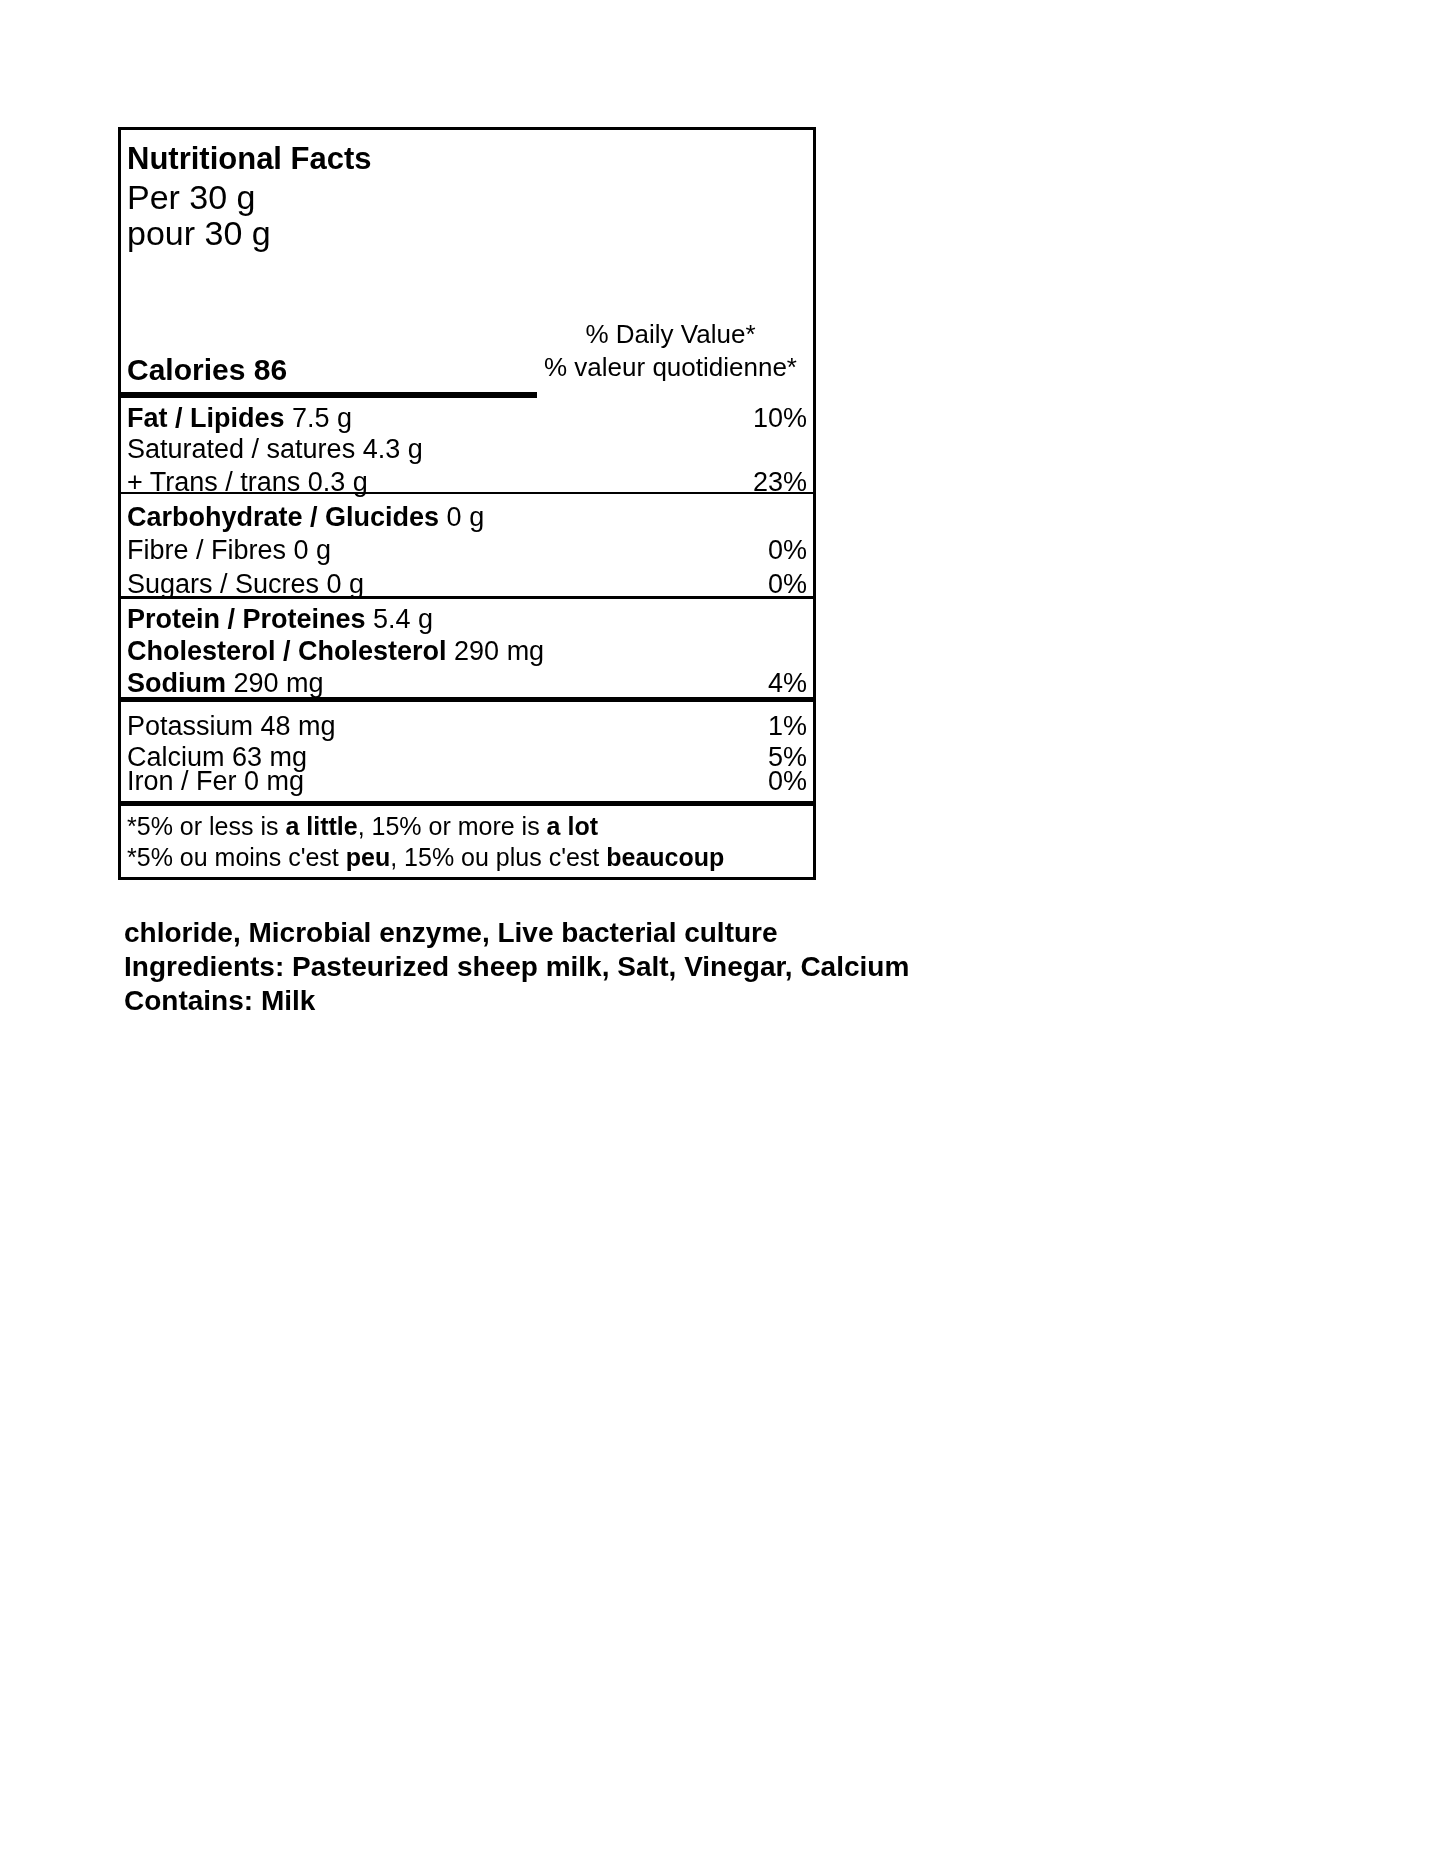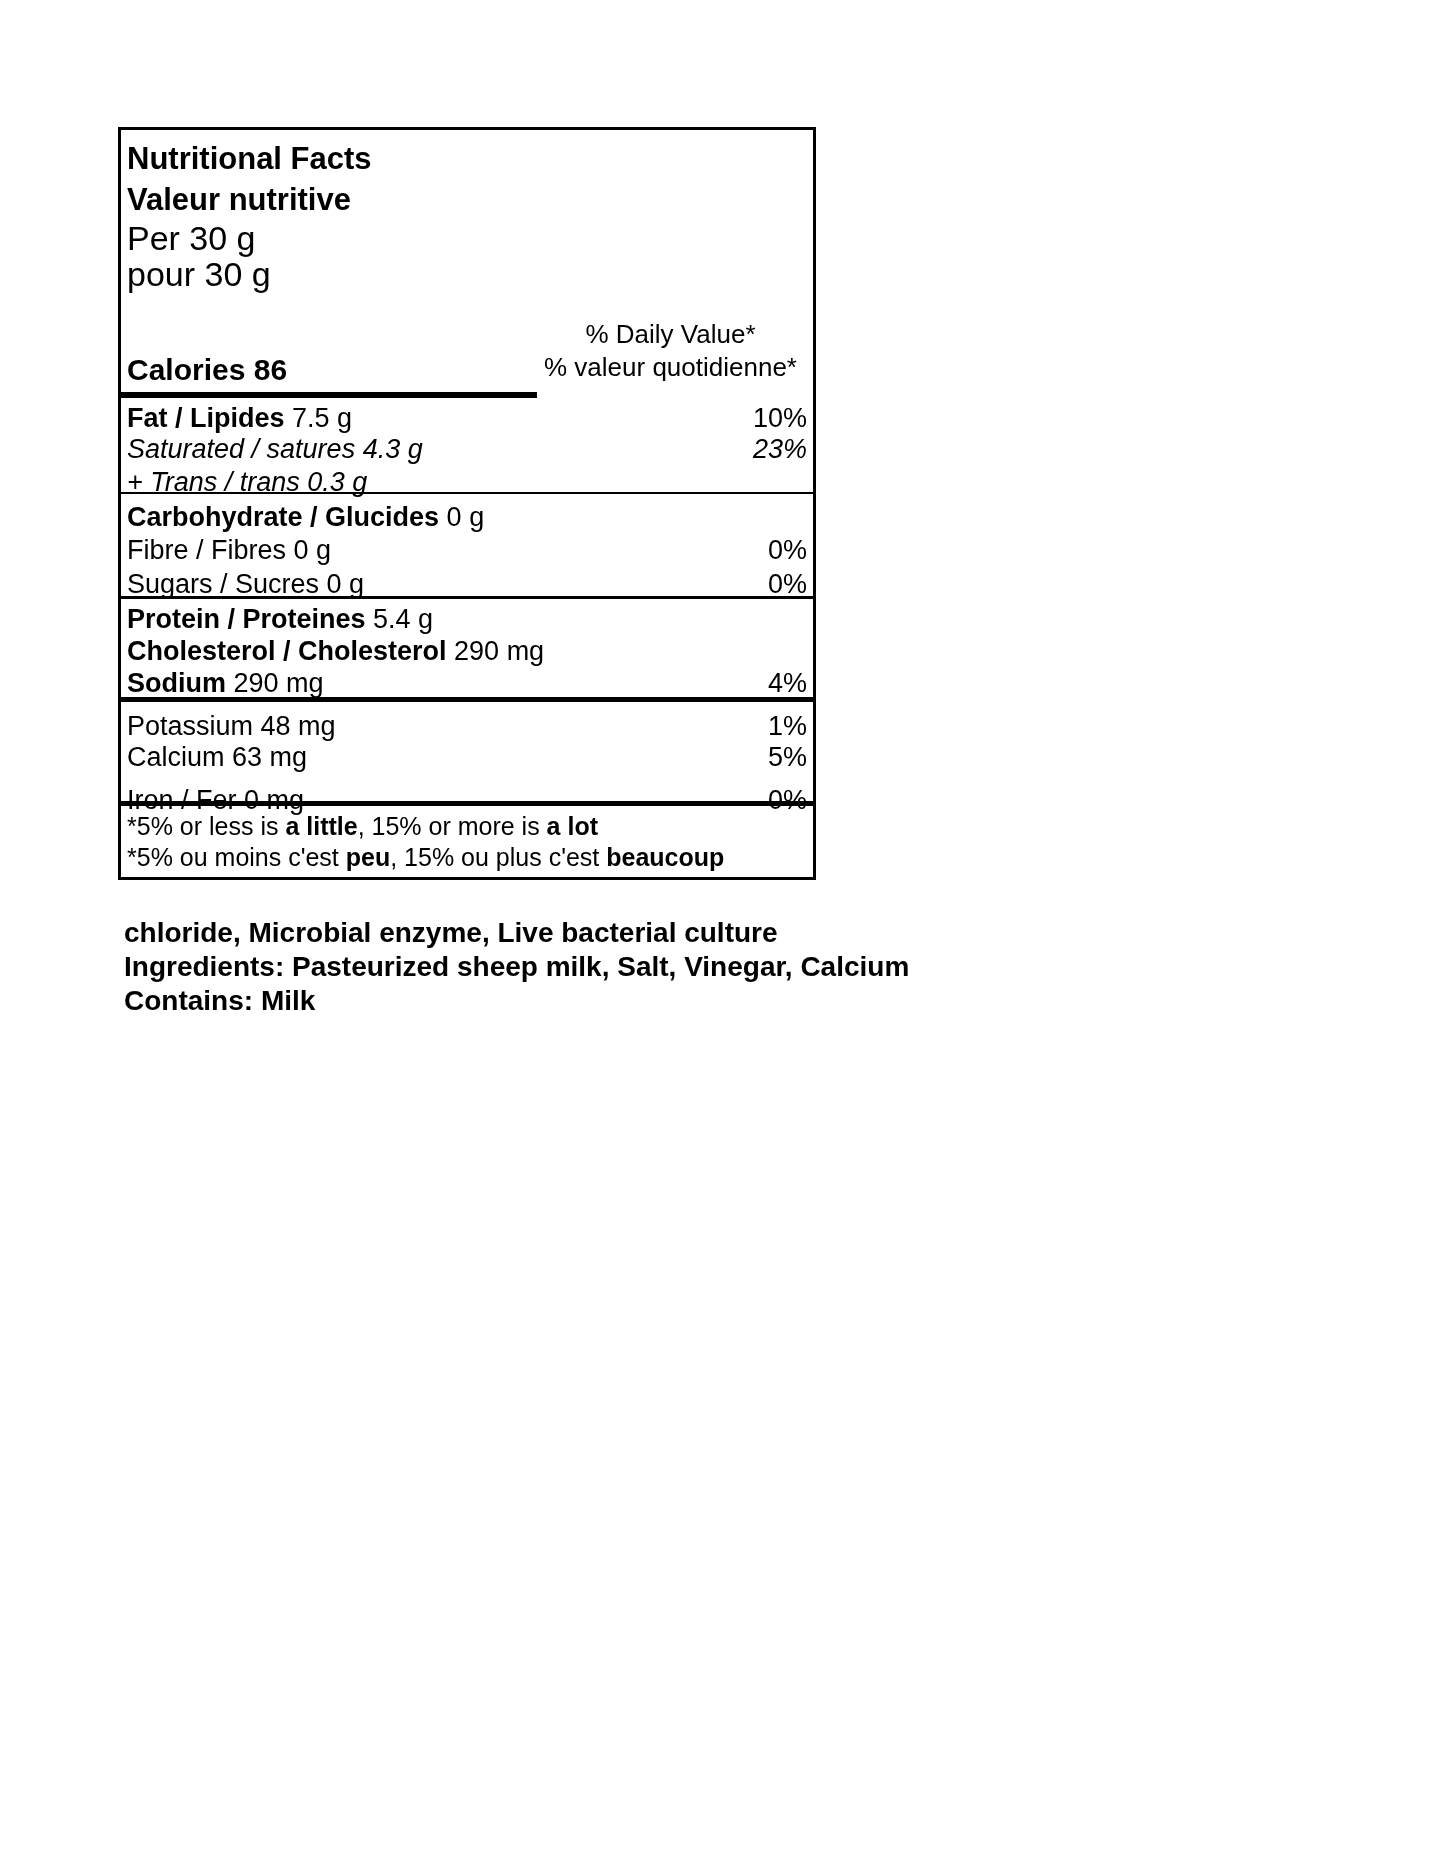--- a/index.html
+++ b/index.html
@@ -62,25 +62,24 @@
     font-size: 27px;
     line-height: 33px;
     white-space: nowrap;
   }
   .row-group {
     position: absolute;
     left: 6px;
     right: 6px;
     display: flex;
     justify-content: space-between;
-    align-items: flex-start;
+    align-items: flex-end;
     font-size: 27px;
     line-height: 33px;
     white-space: nowrap;
-    font-style: italic;
   }
   .b { font-weight: bold; }
   .divider { position: absolute; left: 0; right: 0; background: #000000; }
   .hr1 { top: 362px; height: 2px; }
   .hr2 { top: 466px; height: 3px; }
   .hr3 { top: 567px; height: 5px; }
   .hr4 { top: 671px; height: 5px; }
   .footnote {
     position: absolute;
     left: 6px;
@@ -102,21 +101,20 @@
 </style>
 </head>
 <body>
 
 <div class="page">
 
   <div class="label-box">
 
     <div class="hdr">
       <div class="title">Nutritional Facts</div>
-      <div class="title">Valeur nutritive</div>
       <div class="serving">Per 30 g</div>
       <div class="serving">pour 30 g</div>
     </div>
 
     <div class="dv-header">
       <div>% Daily Value*</div>
       <div>% valeur quotidienne*</div>
     </div>
 
     <div class="calories-row"><span>Calories</span> <span>86</span></div>
@@ -172,21 +170,21 @@
     <div class="row" style="top:580px">
       <span>Potassium 48 mg</span>
       <span>1%</span>
     </div>
 
     <div class="row" style="top:611px">
       <span>Calcium 63 mg</span>
       <span>5%</span>
     </div>
 
-    <div class="row" style="top:654px">
+    <div class="row" style="top:635px">
       <span>Iron / Fer 0 mg</span>
       <span>0%</span>
     </div>
 
     <div class="divider hr4"></div>
 
     <div class="footnote fn1"><span>*5% or less is </span><span class="b">a little</span><span>, 15% or more is </span><span class="b">a lot</span></div>
 
     <div class="footnote fn2"><span>*5% ou moins c'est </span><span class="b">peu</span><span>, 15% ou plus c'est </span><span class="b">beaucoup</span></div>
 

